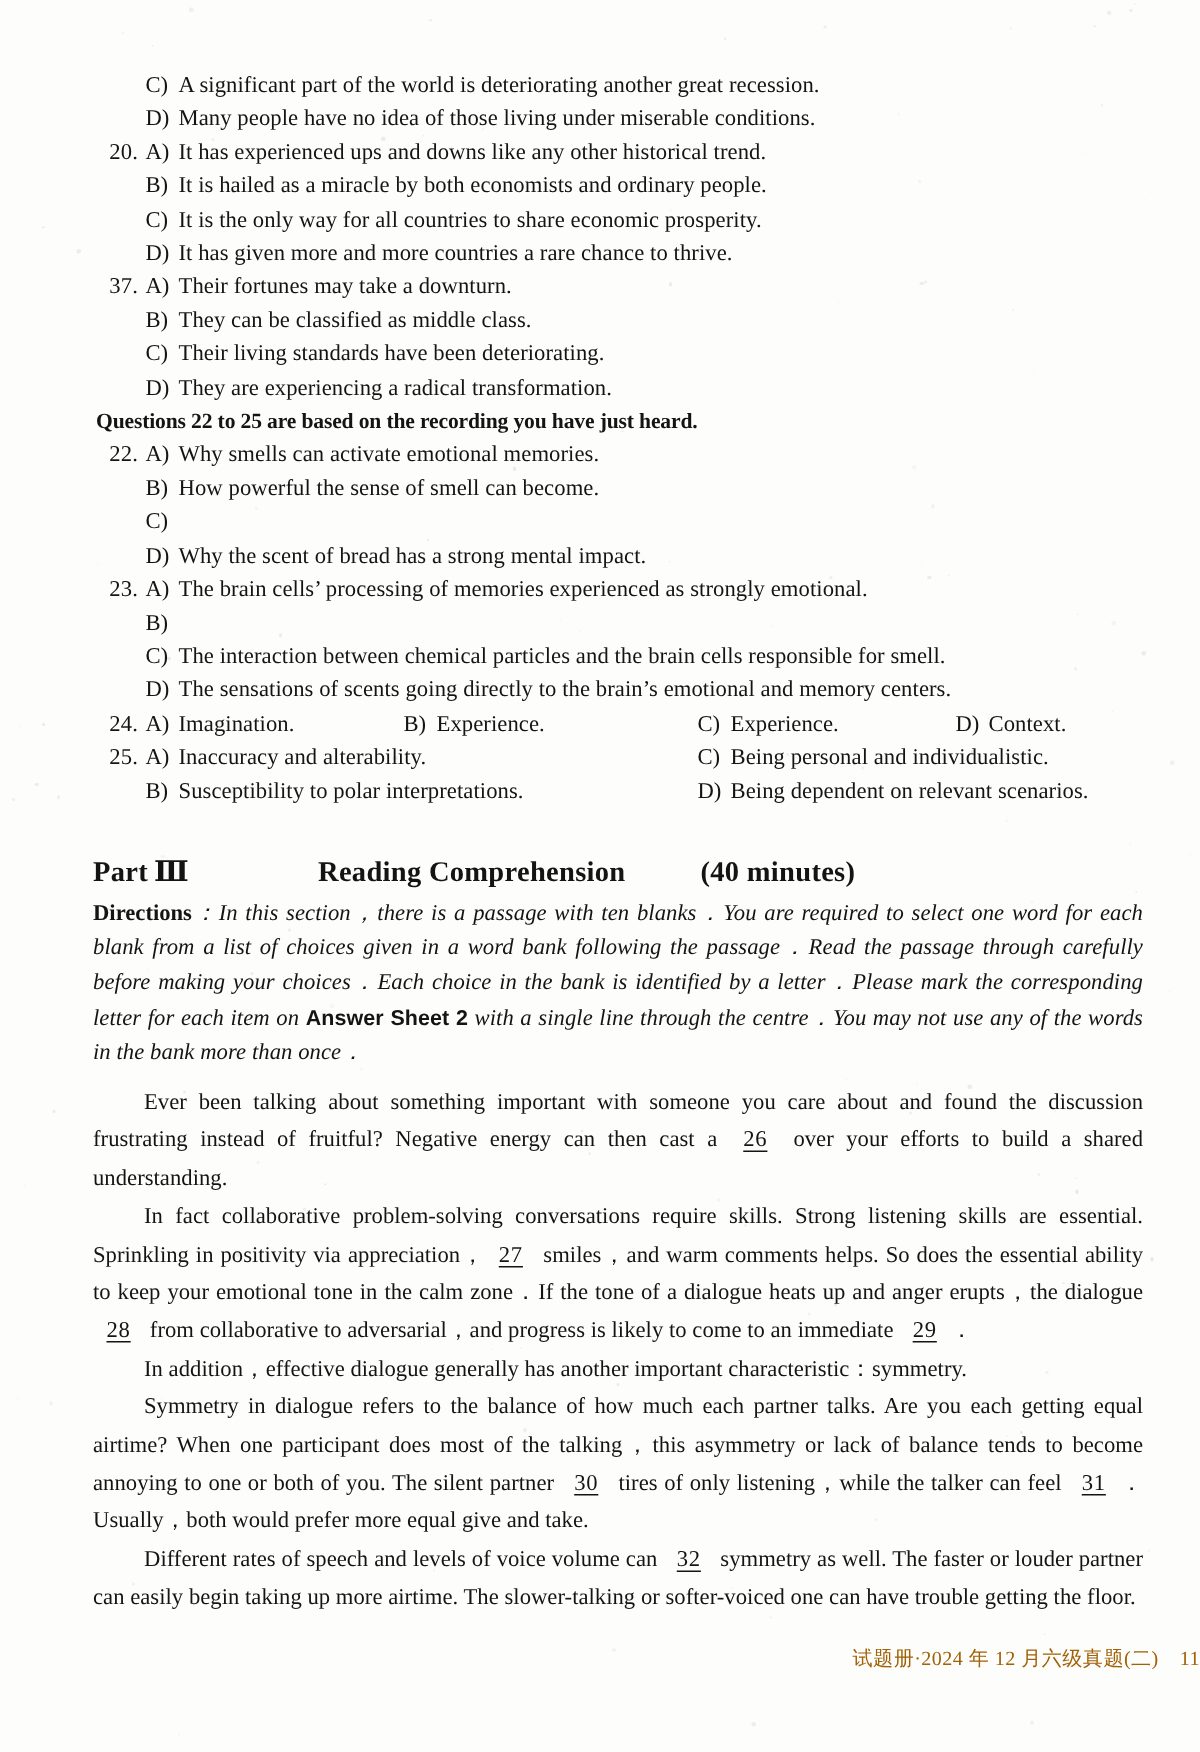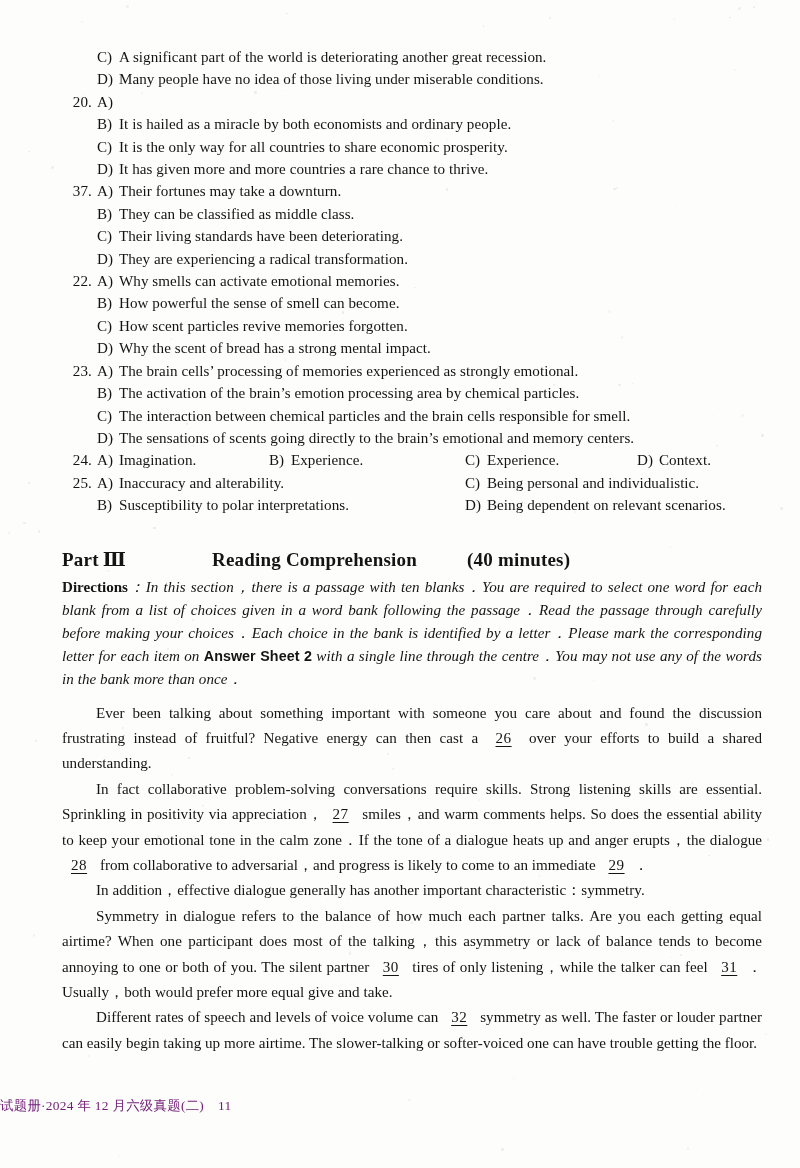--- a/index.html
+++ b/index.html
@@ -150,24 +150,24 @@
     padding: 0 9px;
     letter-spacing: .5px;
   }
 
   
   .footer {
     position: absolute;
     top: 1097px;
     left: 0;
     width: 800px;
-    text-align: left;
+    text-align: right;
     font-size: 13.4px;
     letter-spacing: .3px;
-    color: #701a75;
+    color: #a16207;
   }
   .footer .pg { padding-left: 14px; }
 </style>
 </head>
 <body>
 
 <div id="page">
 
   <div id="speckle">
       <i style="left: 97.8586px; top: 645.578px; width: 1.40764px; height: 1.40764px; opacity: 0.34;"></i>
@@ -334,20 +334,21 @@
         <span class="qnum"></span>
         <span class="opt-letter">D)</span>
         <span class="opt-text">Many people have no idea of those living under miserable conditions.</span>
       </div>
     </div>
 
     <div class="qblock">
       <div class="optline">
         <span class="qnum">20.</span>
         <span class="opt-letter">A)</span>
+        <span class="opt-text">It has experienced ups and downs like any other historical trend.</span>
       </div>
       <div class="optline">
         <span class="qnum"></span>
         <span class="opt-letter">B)</span>
         <span class="opt-text">It is hailed as a miracle by both economists and ordinary people.</span>
       </div>
       <div class="optline">
         <span class="qnum"></span>
         <span class="opt-letter">C)</span>
         <span class="opt-text">It is the only way for all countries to share economic prosperity.</span>
@@ -375,54 +376,53 @@
         <span class="opt-letter">C)</span>
         <span class="opt-text">Their living standards have been deteriorating.</span>
       </div>
       <div class="optline">
         <span class="qnum"></span>
         <span class="opt-letter">D)</span>
         <span class="opt-text">They are experiencing a radical transformation.</span>
       </div>
     </div>
 
+    <div class="qdirective">Questions 22 to 25 are based on the recording you have just heard.</div>
 
     <div class="qblock">
       <div class="optline">
         <span class="qnum">22.</span>
         <span class="opt-letter">A)</span>
         <span class="opt-text">Why smells can activate emotional memories.</span>
       </div>
       <div class="optline">
         <span class="qnum"></span>
         <span class="opt-letter">B)</span>
         <span class="opt-text">How powerful the sense of smell can become.</span>
       </div>
       <div class="optline">
         <span class="qnum"></span>
         <span class="opt-letter">C)</span>
-        <span class="opt-text">How scent particles revive memories forgotten.</span>
       </div>
       <div class="optline">
         <span class="qnum"></span>
         <span class="opt-letter">D)</span>
         <span class="opt-text">Why the scent of bread has a strong mental impact.</span>
       </div>
     </div>
 
     <div class="qblock">
       <div class="optline">
         <span class="qnum">23.</span>
         <span class="opt-letter">A)</span>
         <span class="opt-text">The brain cells’ processing of memories experienced as strongly emotional.</span>
       </div>
       <div class="optline">
         <span class="qnum"></span>
         <span class="opt-letter">B)</span>
-        <span class="opt-text">The activation of the brain’s emotion processing area by chemical particles.</span>
       </div>
       <div class="optline">
         <span class="qnum"></span>
         <span class="opt-letter">C)</span>
         <span class="opt-text">The interaction between chemical particles and the brain cells responsible for smell.</span>
       </div>
       <div class="optline">
         <span class="qnum"></span>
         <span class="opt-letter">D)</span>
         <span class="opt-text">The sensations of scents going directly to the brain’s emotional and memory centers.</span>

